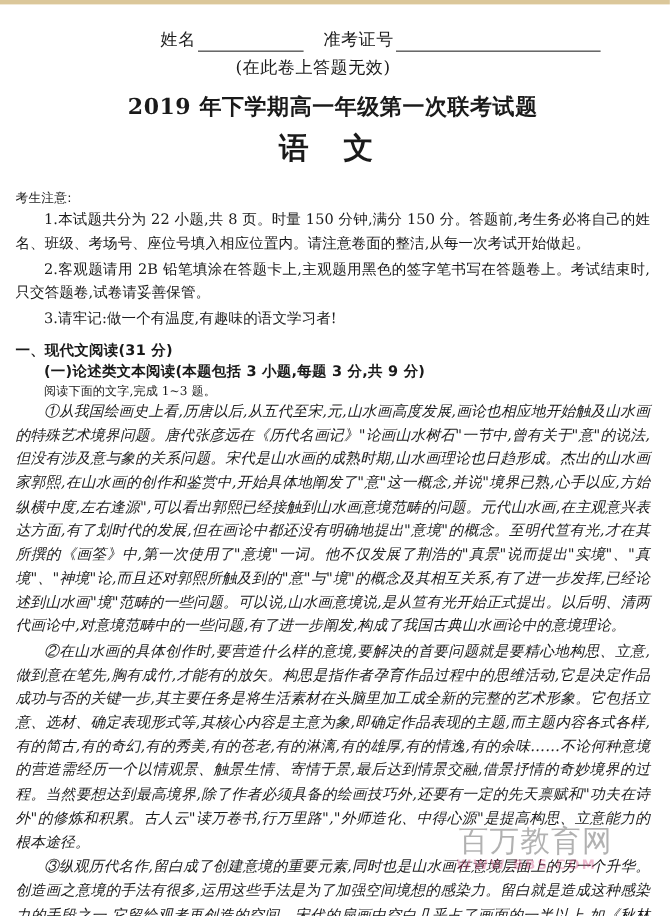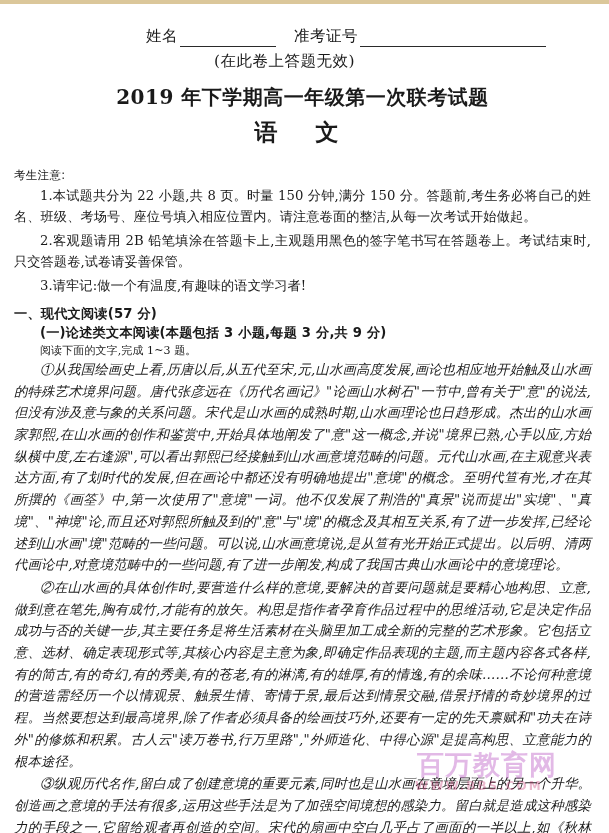--- a/index.html
+++ b/index.html
@@ -81,25 +81,25 @@
   
   .main-title {
     text-align: center;
     font-size: 20px;
     font-weight: bold;
     margin-top: 12px;
     letter-spacing: 0.5px;
   }
   .subject-title {
     text-align: center;
-    font-size: 23px;
+    font-size: 27px;
     font-weight: bold;
     margin-top: 6px;
     letter-spacing: 12px;
-    font-family: Liberation Mono, monospace;
+    font-family: Liberation Sans, sans-serif;
   }
 
   
   .notice-head {
     margin-top: 20px;
     font-size: 11.5px;
     font-weight: normal;
     font-family: "DejaVu Sans", "Liberation Sans", sans-serif;
     letter-spacing: 0.3px;
   }
@@ -156,22 +156,22 @@
     width: 190px;
     height: 66px;
     opacity: 0.30;
     pointer-events: none;
     z-index: 5;
   }
   .wm-red {
     position: absolute;
     top: 2px; left: 6px;
     font-size: 27px;
-    font-weight: bold;
-    color: #a21caf;
+    font-weight: normal;
+    color: #000000;
     font-family: "DejaVu Sans", "Liberation Sans", sans-serif;
     letter-spacing: 1px;
     white-space: nowrap;
   }
   .wm-gray {
     position: absolute;
     top: 34px; left: 4px;
     font-size: 12px;
     font-weight: bold;
     color: #be185d;
@@ -201,21 +201,21 @@
 
 
     <div class="main-title">2019 年下学期高一年级第一次联考试题</div>
     <div class="subject-title">语 文</div>
 
     <div class="notice-head">考生注意:</div>
     <div class="notice-item">1.本试题共分为 22 小题,共 8 页。时量 150 分钟,满分 150 分。答题前,考生务必将自己的姓名、班级、考场号、座位号填入相应位置内。请注意卷面的整洁,从每一次考试开始做起。</div>
     <div class="notice-item">2.客观题请用 2B 铅笔填涂在答题卡上,主观题用黑色的签字笔书写在答题卷上。考试结束时,只交答题卷,试卷请妥善保管。</div>
     <div class="notice-item">3.请牢记:做一个有温度,有趣味的语文学习者!</div>
 
-    <div class="sec-h1">一、现代文阅读(57 分)</div>
+    <div class="sec-h1">一、现代文阅读(31 分)</div>
     <div class="sec-h2">(一)论述类文本阅读(本题包括 3 小题,每题 3 分,共 9 分)</div>
     <div class="sec-lead">阅读下面的文字,完成 1~3 题。</div>
 
     <div class="bodypara">①从我国绘画史上看,历唐以后,从五代至宋,元,山水画高度发展,画论也相应地开始触及山水画的特殊艺术境界问题。唐代张彦远在《历代名画记》"论画山水树石"一节中,曾有关于"意"的说法,但没有涉及意与象的关系问题。宋代是山水画的成熟时期,山水画理论也日趋形成。杰出的山水画家郭熙,在山水画的创作和鉴赏中,开始具体地阐发了"意"这一概念,并说"境界已熟,心手以应,方始纵横中度,左右逢源",可以看出郭熙已经接触到山水画意境范畴的问题。元代山水画,在主观意兴表达方面,有了划时代的发展,但在画论中都还没有明确地提出"意境"的概念。至明代笪有光,才在其所撰的《画筌》中,第一次使用了"意境"一词。他不仅发展了荆浩的"真景"说而提出"实境"、"真境"、"神境"论,而且还对郭熙所触及到的"意"与"境"的概念及其相互关系,有了进一步发挥,已经论述到山水画"境"范畴的一些问题。可以说,山水画意境说,是从笪有光开始正式提出。以后明、清两代画论中,对意境范畴中的一些问题,有了进一步阐发,构成了我国古典山水画论中的意境理论。</div>
     <div class="bodypara">②在山水画的具体创作时,要营造什么样的意境,要解决的首要问题就是要精心地构思、立意,做到意在笔先,胸有成竹,才能有的放矢。构思是指作者孕育作品过程中的思维活动,它是决定作品成功与否的关键一步,其主要任务是将生活素材在头脑里加工成全新的完整的艺术形象。它包括立意、选材、确定表现形式等,其核心内容是主意为象,即确定作品表现的主题,而主题内容各式各样,有的简古,有的奇幻,有的秀美,有的苍老,有的淋漓,有的雄厚,有的情逸,有的余味……不论何种意境的营造需经历一个以情观景、触景生情、寄情于景,最后达到情景交融,借景抒情的奇妙境界的过程。当然要想达到最高境界,除了作者必须具备的绘画技巧外,还要有一定的先天禀赋和"功夫在诗外"的修炼和积累。古人云"读万卷书,行万里路","外师造化、中得心源"是提高构思、立意能力的根本途径。</div>
     <div class="bodypara">③纵观历代名作,留白成了创建意境的重要元素,同时也是山水画在意境层面上的另一个升华。创造画之意境的手法有很多,运用这些手法是为了加强空间境想的感染力。留白就是造成这种感染力的手段之一,它留给观者再创造的空间。宋代的扇画中空白几乎占了画面的一半以上,如《秋林水鸟》《岩关古寺》,前者画的水畔一角,既没画水,也没有交待对崖,作者画的是山岫一隅。</div>
 
   </div>
 
   <div class="watermark">

